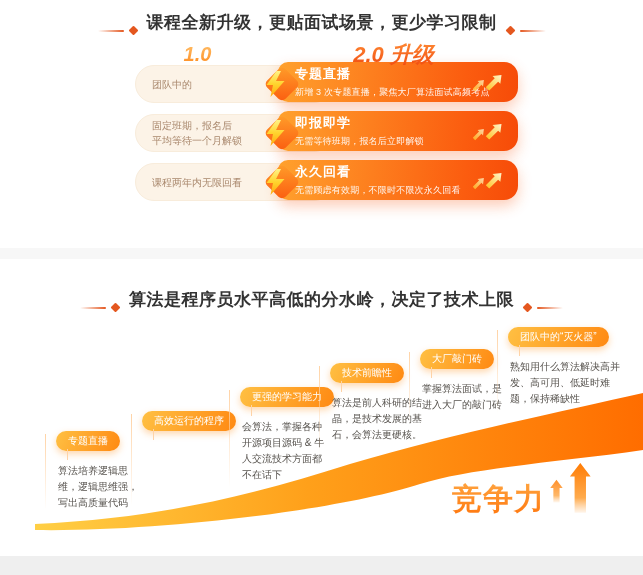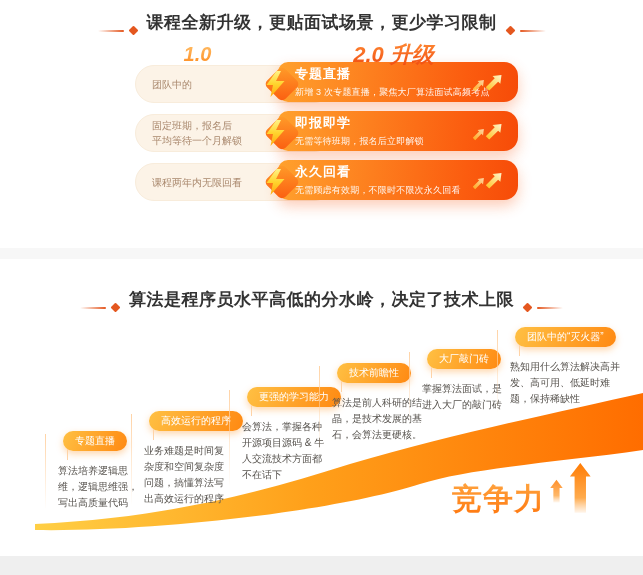--- a/index.html
+++ b/index.html
@@ -47,21 +47,21 @@
 
   
   .divider{position:absolute;left:0;top:248px;width:100%;height:11px;background:#f7f7f7;}
   .bottom-strip{position:absolute;left:0;top:556px;width:100%;height:19px;background:#efefef;}
 
   
   .swoosh{position:absolute;left:0;top:0;width:643px;height:575px;z-index:1;pointer-events:none;}
   .step{position:absolute;z-index:2;}
   .step::before{content:"";position:absolute;left:0;top:4px;width:1px;
                 background:linear-gradient(180deg,#ffd3a6,rgba(255,211,166,0));}
-  .tag{position:relative;margin-left:18px;display:inline-block;padding:3px 12px;border-radius:999px;
+  .tag{position:relative;margin-left:11px;display:inline-block;padding:3px 12px;border-radius:999px;
        background:linear-gradient(115deg,#ffc043,#ff8912);color:#fff;font-size:10px;
        box-shadow:0 3px 7px rgba(255,140,20,.35);white-space:nowrap;}
   .connector{position:absolute;left:22px;top:19px;width:1px;height:11px;background:#ffd3a6;}
   .step-text{margin:12px 0 0 13px;font-size:10px;color:#57534e;line-height:1.6;}
   .s1{left:45px;top:430px}  .s1 .step-text{width:80px}  .s1::before{height:76px}
   .s2{left:131px;top:410px} .s2 .step-text{width:88px}  .s2::before{height:92px}
   .s3{left:229px;top:386px} .s3 .step-text{width:88px}  .s3::before{height:98px}
   .s4{left:319px;top:362px} .s4 .step-text{width:92px}  .s4::before{height:88px}
   .s5{left:409px;top:348px} .s5 .step-text{width:86px}  .s5::before{height:72px}
   .s6{left:497px;top:326px} .s6 .step-text{width:110px} .s6::before{height:84px}
@@ -216,21 +216,20 @@
   </svg>
 
   <div class="step s1">
     <span class="tag">专题直播</span>
     <span class="connector"></span>
     <p class="step-text">算法培养逻辑思维，逻辑思维强，写出高质量代码</p>
   </div>
   <div class="step s2">
     <span class="tag">高效运行的程序</span>
     <span class="connector"></span>
-    <p class="step-text">业务难题是时间复杂度和空间复杂度问题，搞懂算法写出高效运行的程序</p>
   </div>
   <div class="step s3">
     <span class="tag">更强的学习能力</span>
     <span class="connector"></span>
     <p class="step-text">会算法，掌握各种开源项目源码 &amp; 牛人交流技术方面都不在话下</p>
   </div>
   <div class="step s4">
     <span class="tag">技术前瞻性</span>
     <span class="connector"></span>
     <p class="step-text">算法是前人科研的结晶，是技术发展的基石，会算法更硬核。</p>

